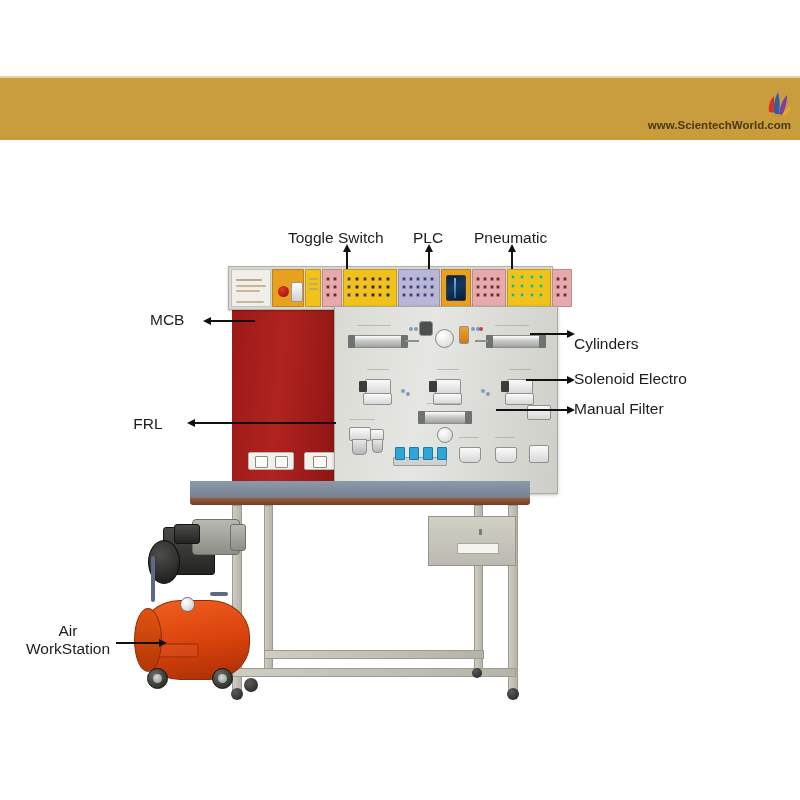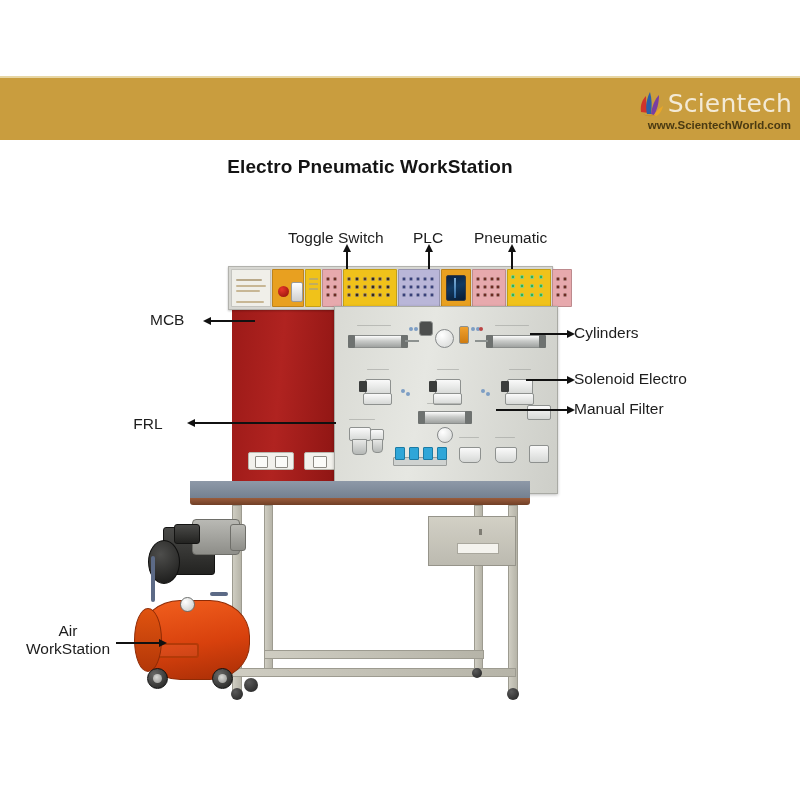--- a/index.html
+++ b/index.html
@@ -171,26 +171,24 @@
     <div class="brand-row">
       <span class="logo-mark">
         <svg width="26" height="28" viewBox="0 0 26 28">
           <path d="M3 22 C2 14 5 9 8 6 C8 13 9 18 11 23 Z" fill="#d0342a"></path>
           <path d="M9 24 C7 16 9 8 12 2 C14 9 14 17 13 24 Z" fill="#2b5fa8"></path>
           <path d="M13 24 C14 16 17 9 21 5 C21 13 19 20 16 25 Z" fill="#7a3fa0"></path>
           <path d="M16 25 C19 20 23 17 25 16 C24 21 21 25 18 26 Z" fill="#e8a72a"></path>
           <path d="M5 24 C9 26 16 26 19 24 C15 27 9 27 5 24 Z" fill="#c8881f"></path>
         </svg>
       </span>
-      <span class="brand-name">Scientech</span>
     </div>
     <div class="brand-url">www.ScientechWorld.com</div>
   </div>
 
-  <div class="main-title">Electro Pneumatic WorkStation</div>
 
   <div class="ws">
 
     <div class="red-panel">
       <div class="socket" style="left:16px;top:142px;width:44px;height:16px;">
         <span class="sq" style="left:6px;top:3px;width:11px;height:10px;"></span>
         <span class="sq" style="left:26px;top:3px;width:11px;height:10px;"></span>
       </div>
       <div class="socket" style="left:72px;top:142px;width:30px;height:16px;">
         <span class="sq" style="left:8px;top:3px;width:12px;height:10px;"></span>
@@ -461,21 +459,21 @@
   <div class="arrow-v" style="left:511px;top:251px;height:18px;"></div>
 
   <div class="lbl" style="left:150px;top:311px;">MCB</div>
   <div class="arrow-h left" style="left:210px;top:320px;width:45px;"></div>
 
   <div class="lbl c" style="left:33px;top:415px;width:230px;">
     <span>FRL</span>
   </div>
   <div class="arrow-h left" style="left:194px;top:422px;width:142px;"></div>
 
-  <div class="lbl" style="left:574px;top:324px;">Cylinders</div>
+  <div class="lbl" style="left:574px;top:335px;">Cylinders</div>
   <div class="arrow-h right" style="left:530px;top:333px;width:38px;"></div>
 
   <div class="lbl" style="left:574px;top:370px;">Solenoid Electro</div>
   <div class="arrow-h right" style="left:526px;top:379px;width:42px;"></div>
 
   <div class="lbl" style="left:574px;top:400px;">Manual Filter</div>
   <div class="arrow-h right" style="left:496px;top:409px;width:72px;"></div>
 
   <div class="lbl c" style="left:8px;top:622px;width:120px;">
     <span>Air</span>

